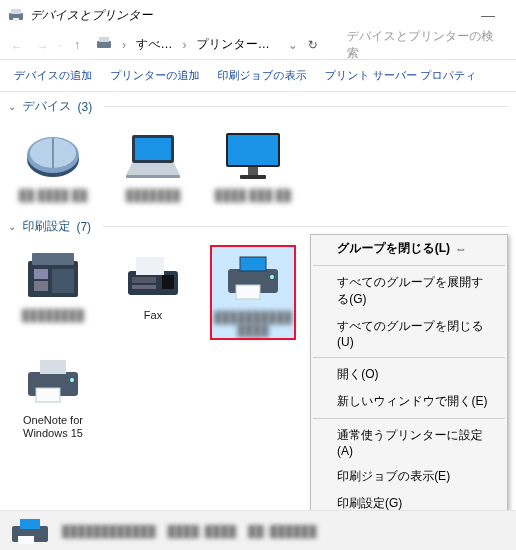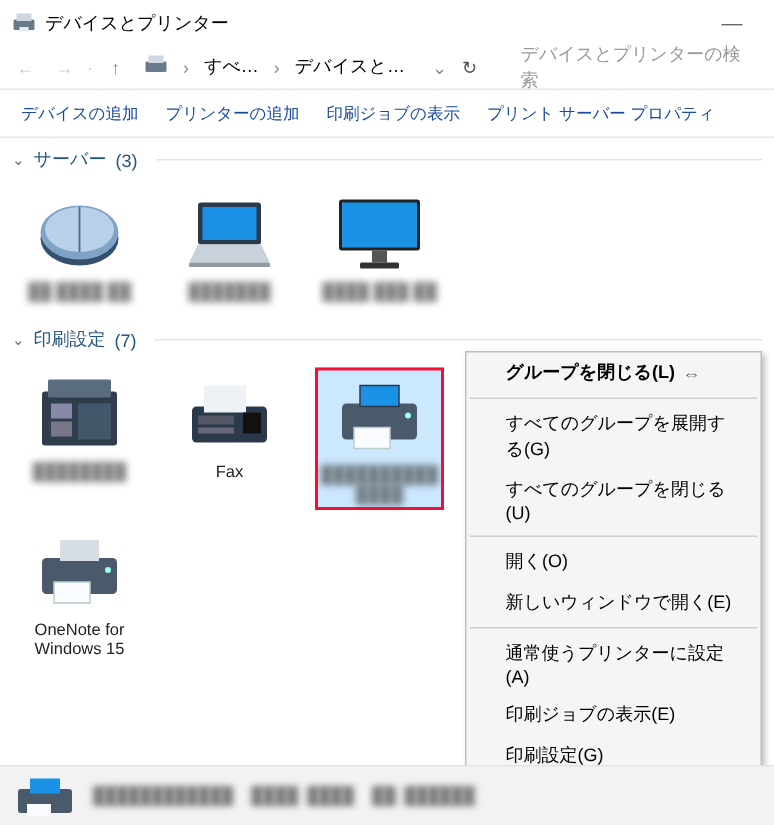--- a/index.html
+++ b/index.html
@@ -1,18 +1,18 @@
 <!DOCTYPE html>
 <html><head>
 <meta charset="utf-8">
 <style>
   * { box-sizing: border-box; margin: 0; padding: 0; font-family: "Yu Gothic UI", "Meiryo UI", sans-serif; }
   body { width: 516px; height: 550px; background: #fff; font-size: 12px; color: #000; overflow: hidden; position: relative; }
 
-  .titlebar { height: 30px; display: flex; align-items: center; padding: 0 8px; }
+  .titlebar { height: 30px; display: flex; align-items: center; padding: 0 8px; font-style: italic; }
   .titlebar .icon { width: 16px; height: 16px; margin-right: 6px; }
   .titlebar .title { flex: 1; font-size: 12px; }
   .titlebar .min { width: 40px; text-align: center; font-size: 14px; color: #666; }
 
   .navbar { height: 30px; display: flex; align-items: center; padding: 0 6px; gap: 4px; border-bottom: 1px solid #e5e5e5; }
   .nav-btn { width: 22px; height: 22px; display: flex; align-items: center; justify-content: center; color: #888; }
   .nav-btn.disabled { color: #ccc; }
   .nav-sep { color: #ccc; }
   .crumb { display: flex; align-items: center; gap: 2px; flex: 0 0 auto; }
   .crumb span { padding: 2px 4px; }
@@ -73,41 +73,41 @@
   <div class="crumb">
     <span>
       <svg width="16" height="16" viewBox="0 0 16 16">
           <rect x="1" y="6" width="14" height="7" rx="1" fill="#6b7a8a"></rect>
           <rect x="3" y="2" width="10" height="5" fill="#cfd8e2"></rect>
         </svg>
     </span>
     <span class="chev">›</span>
     <span>すべ…</span>
     <span class="chev">›</span>
-    <span>デバイスと…</span>
+    <span>プリンター…</span>
   </div>
   <span style="flex:0 0 6px"></span>
   <span class="chev">⌄</span>
   <span class="refresh">↻</span>
   <div class="searchbox">
     <span style="color:#999">デバイスとプリンターの検索</span>
   </div>
 </div>
 
 <div class="toolbar">
   <span class="tbtn">デバイスの追加</span>
   <span class="tbtn">プリンターの追加</span>
   <span class="tbtn">印刷ジョブの表示</span>
   <span class="tbtn">プリント サーバー プロパティ</span>
 
 </div>
 
 <div class="section-header">
   <span class="tri">⌄</span>
-  <span>サーバー</span>
+  <span>デバイス</span>
   <span>(3)</span>
   <span class="line"></span>
 </div>
 <div class="items">
   <div class="item">
     <div class="iconbox">
       <svg class="mouse-svg" viewBox="0 0 70 56">
           <ellipse cx="35" cy="32" rx="26" ry="18" fill="#34506e"></ellipse>
           <ellipse cx="35" cy="28" rx="26" ry="18" fill="#7fa2c6"></ellipse>
           <ellipse cx="35" cy="26" rx="23" ry="15" fill="#b9d1e8"></ellipse>

